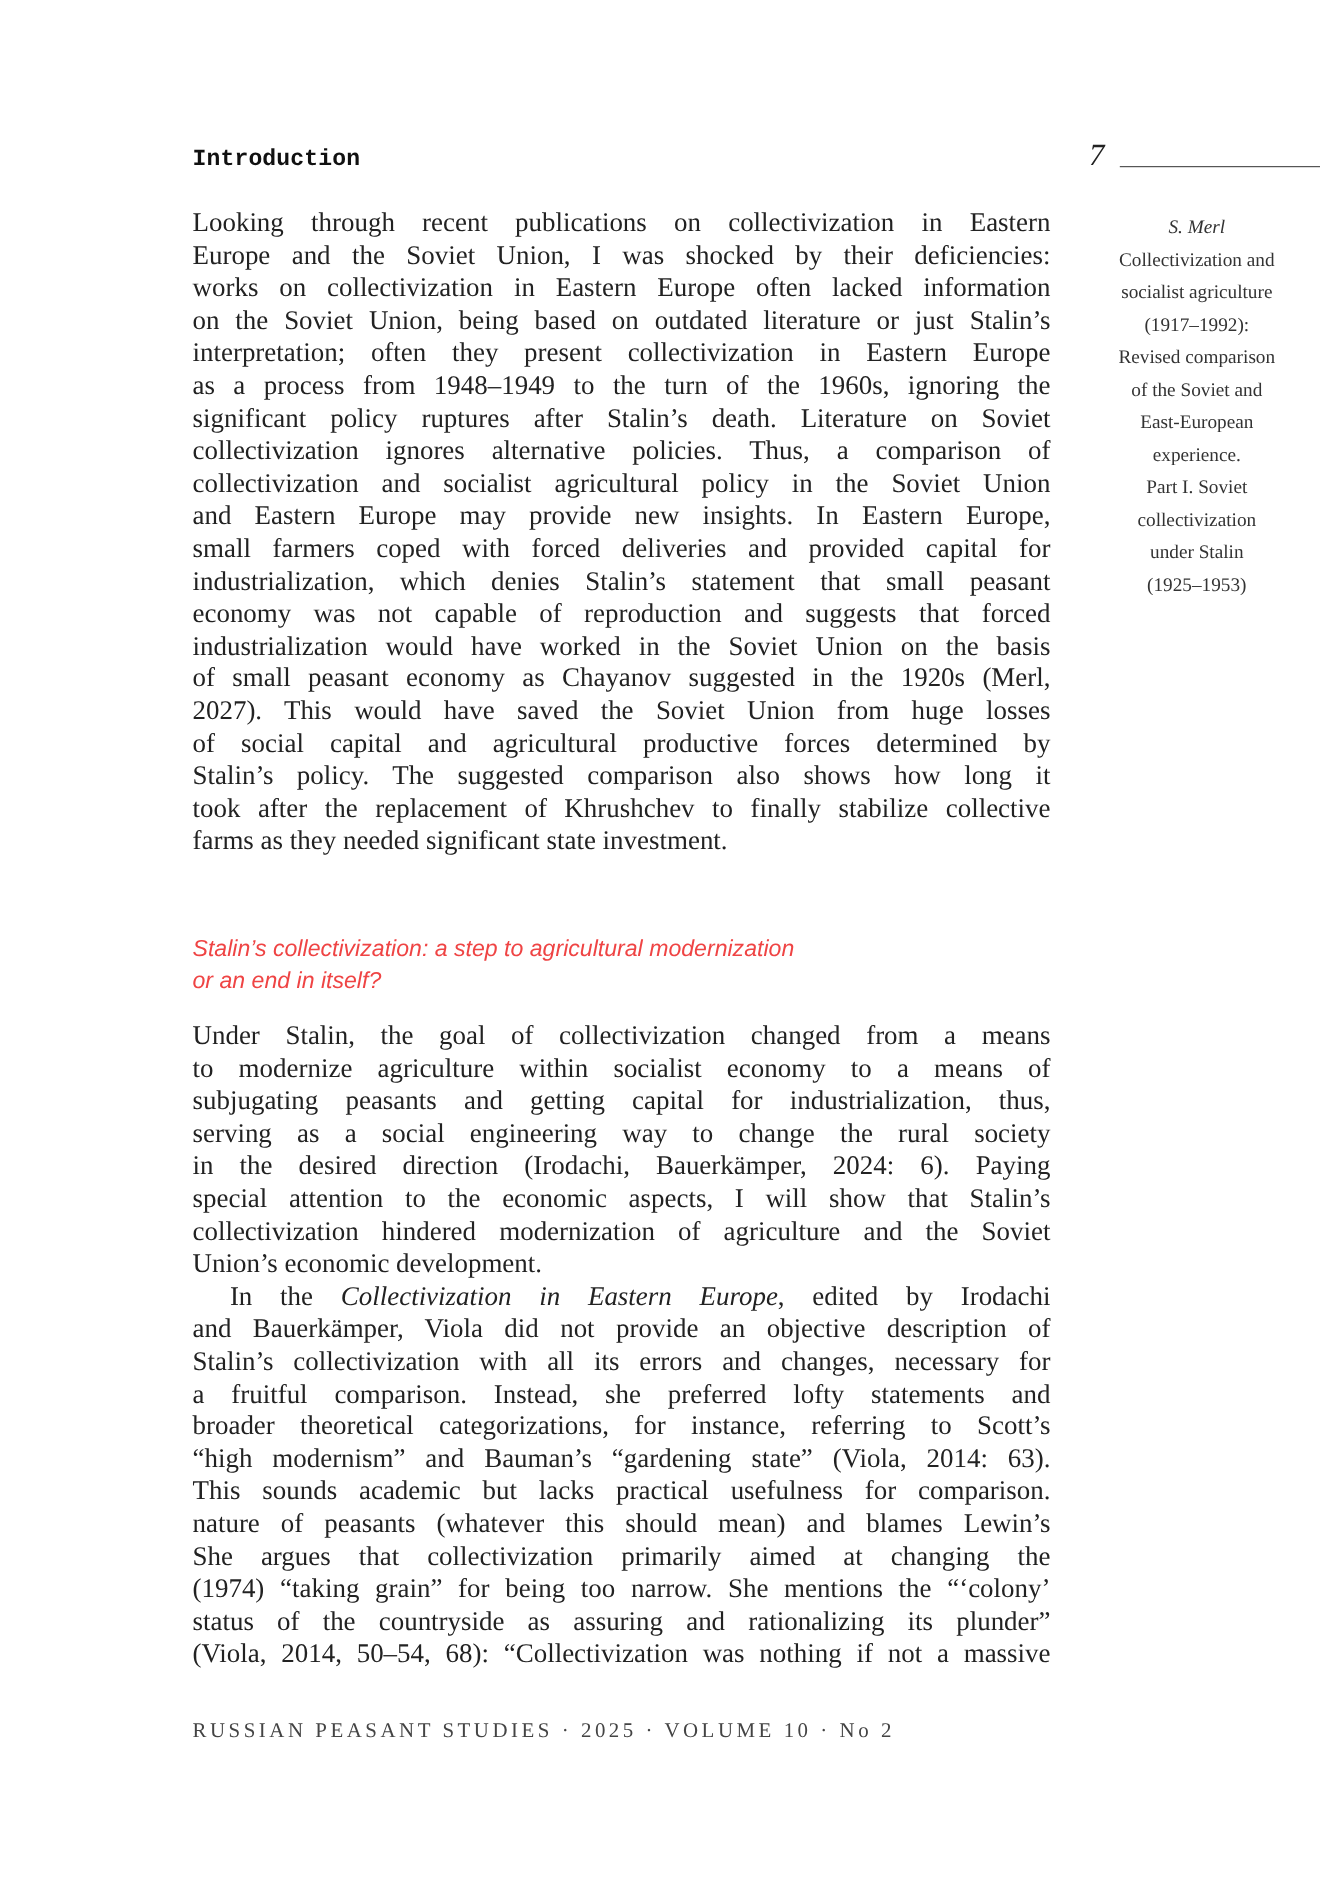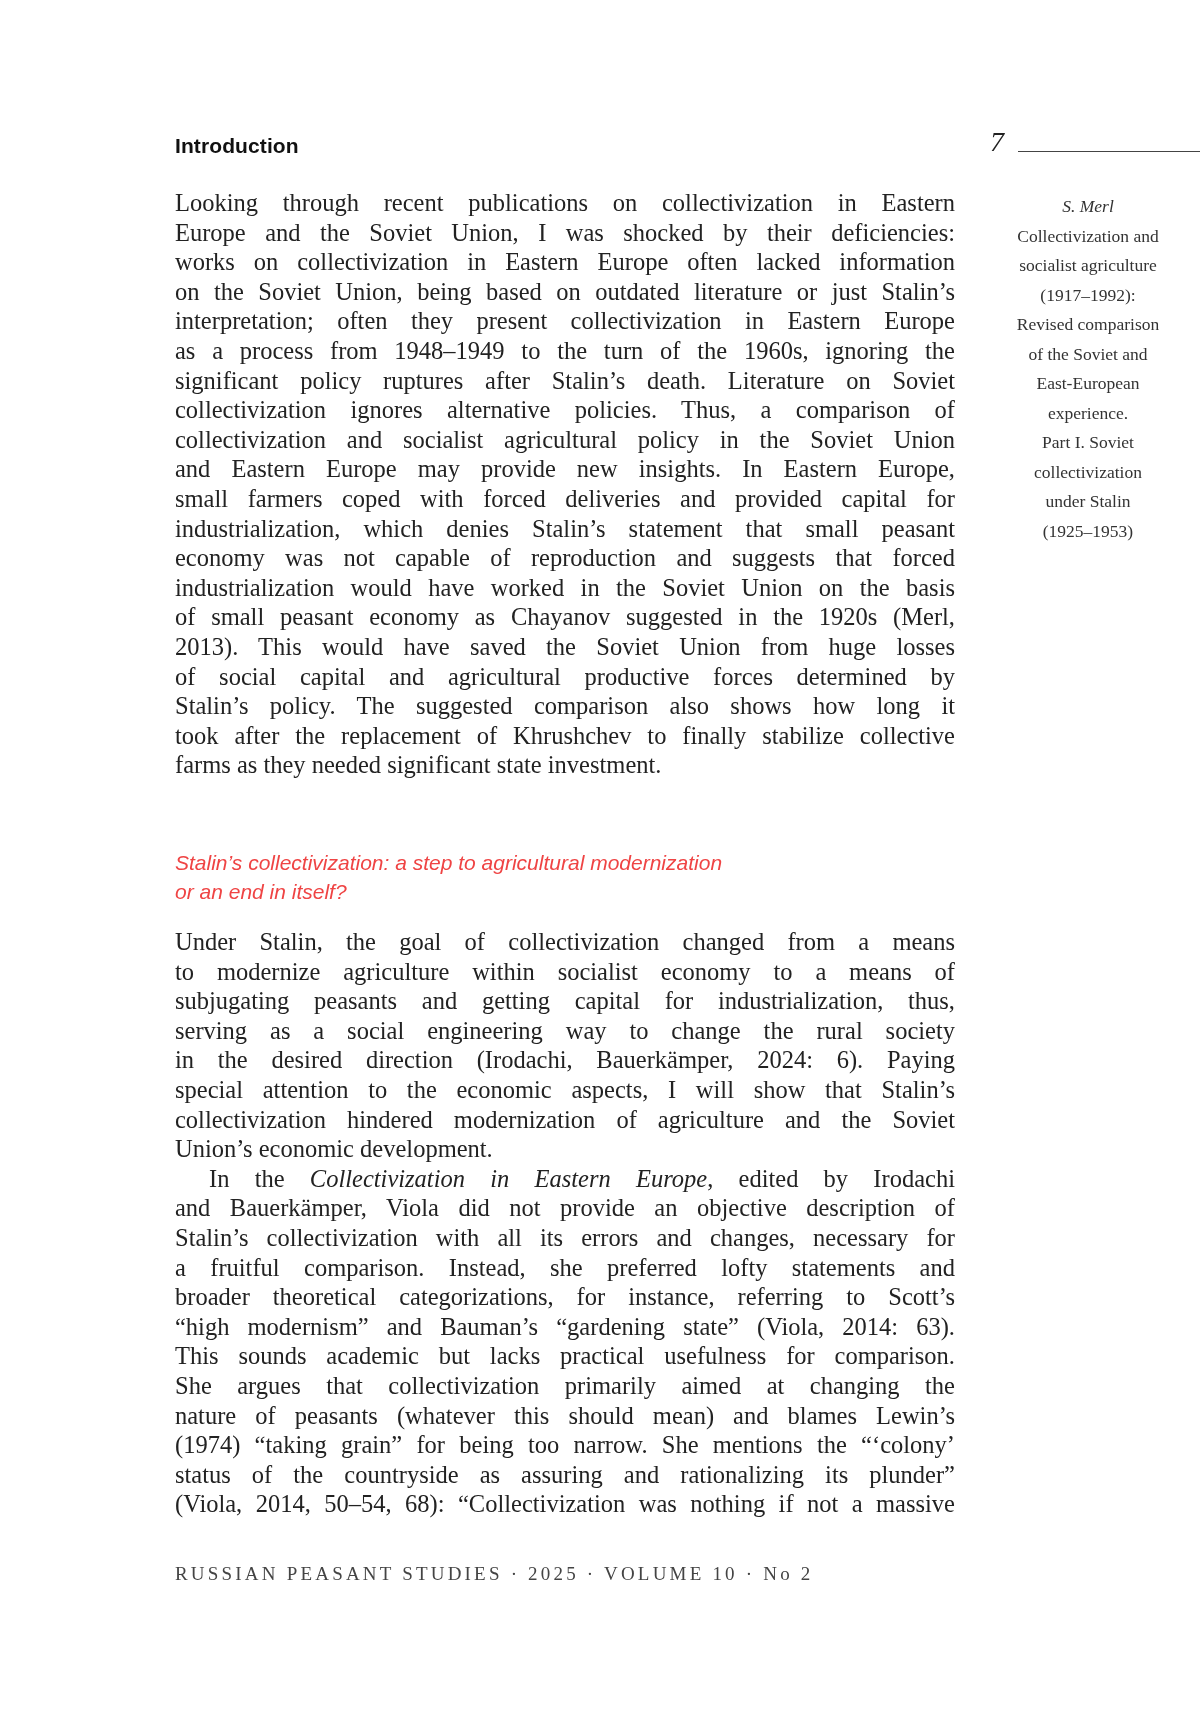--- a/index.html
+++ b/index.html
@@ -1,21 +1,21 @@
 <!DOCTYPE html>
 <html><head>
   <meta charset="utf-8">
   <style>
     html, body { margin: 0; padding: 0; background: #ffffff; }
     body { width: 1200px; height: 1710px; position: relative; overflow: hidden; }
     .page { position: absolute; left: 0; top: 0; width: 1200px; height: 1710px; }
 
     .section-head {
       position: absolute; left: 175px; top: 134px;
-      font-family: Liberation Sans, sans-serif; font-weight: bold;
+      font-family: Liberation Mono, monospace; font-weight: bold;
       font-size: 21px; color: #111111; letter-spacing: 0.1px;
     }
     .page-num {
       position: absolute; left: 990px; top: 126px;
       font-family: "Liberation Serif", serif; font-style: italic;
       font-size: 28px; color: #222222;
     }
     .page-rule {
       position: absolute; left: 1018px; top: 151px; width: 182px; height: 0;
       border-top: 1.5px solid #444444;
@@ -91,21 +91,21 @@
     <span class="ln">as a process from 1948–1949 to the turn of the 1960s, ignoring the</span>
     <span class="ln">significant policy ruptures after Stalin’s death. Literature on Soviet</span>
     <span class="ln">collectivization ignores alternative policies. Thus, a comparison of</span>
     <span class="ln">collectivization and socialist agricultural policy in the Soviet Union</span>
     <span class="ln">and Eastern Europe may provide new insights. In Eastern Europe,</span>
     <span class="ln">small farmers coped with forced deliveries and provided capital for</span>
     <span class="ln">industrialization, which denies Stalin’s statement that small peasant</span>
     <span class="ln">economy was not capable of reproduction and suggests that forced</span>
     <span class="ln">industrialization would have worked in the Soviet Union on the basis</span>
     <span class="ln">of small peasant economy as Chayanov suggested in the 1920s (Merl,</span>
-    <span class="ln">2013). This would have saved the Soviet Union from huge losses</span>
+    <span class="ln">2027). This would have saved the Soviet Union from huge losses</span>
     <span class="ln">of social capital and agricultural productive forces determined by</span>
     <span class="ln">Stalin’s policy. The suggested comparison also shows how long it</span>
     <span class="ln">took after the replacement of Khrushchev to finally stabilize collective</span>
     <span class="ln last">farms as they needed significant state investment.</span>
   </div>
 
   <div class="subhead">
     <span>Stalin’s collectivization: a step to agricultural modernization</span>
     <span>or an end in itself?</span>
   </div>
@@ -120,22 +120,22 @@
     <span class="ln">collectivization hindered modernization of agriculture and the Soviet</span>
     <span class="ln last">Union’s economic development.</span>
 
     <span class="ln indent"><span>In the </span><em>Collectivization in Eastern Europe</em><span>, edited by Irodachi</span></span>
     <span class="ln">and Bauerkämper, Viola did not provide an objective description of</span>
     <span class="ln">Stalin’s collectivization with all its errors and changes, necessary for</span>
     <span class="ln">a fruitful comparison. Instead, she preferred lofty statements and</span>
     <span class="ln">broader theoretical categorizations, for instance, referring to Scott’s</span>
     <span class="ln">“high modernism” and Bauman’s “gardening state” (Viola, 2014: 63).</span>
     <span class="ln">This sounds academic but lacks practical usefulness for comparison.</span>
+    <span class="ln">nature of peasants (whatever this should mean) and blames Lewin’s</span>
     <span class="ln">She argues that collectivization primarily aimed at changing the</span>
-    <span class="ln">nature of peasants (whatever this should mean) and blames Lewin’s</span>
     <span class="ln">(1974) “taking grain” for being too narrow. She mentions the “‘colony’</span>
     <span class="ln">status of the countryside as assuring and rationalizing its plunder”</span>
     <span class="ln">(Viola, 2014, 50–54, 68): “Collectivization was nothing if not a massive</span>
   </div>
 
   <div class="footer">RUSSIAN PEASANT STUDIES · 2025 · VOLUME 10 · No 2</div>
 
 </div>
 
 </body></html>

